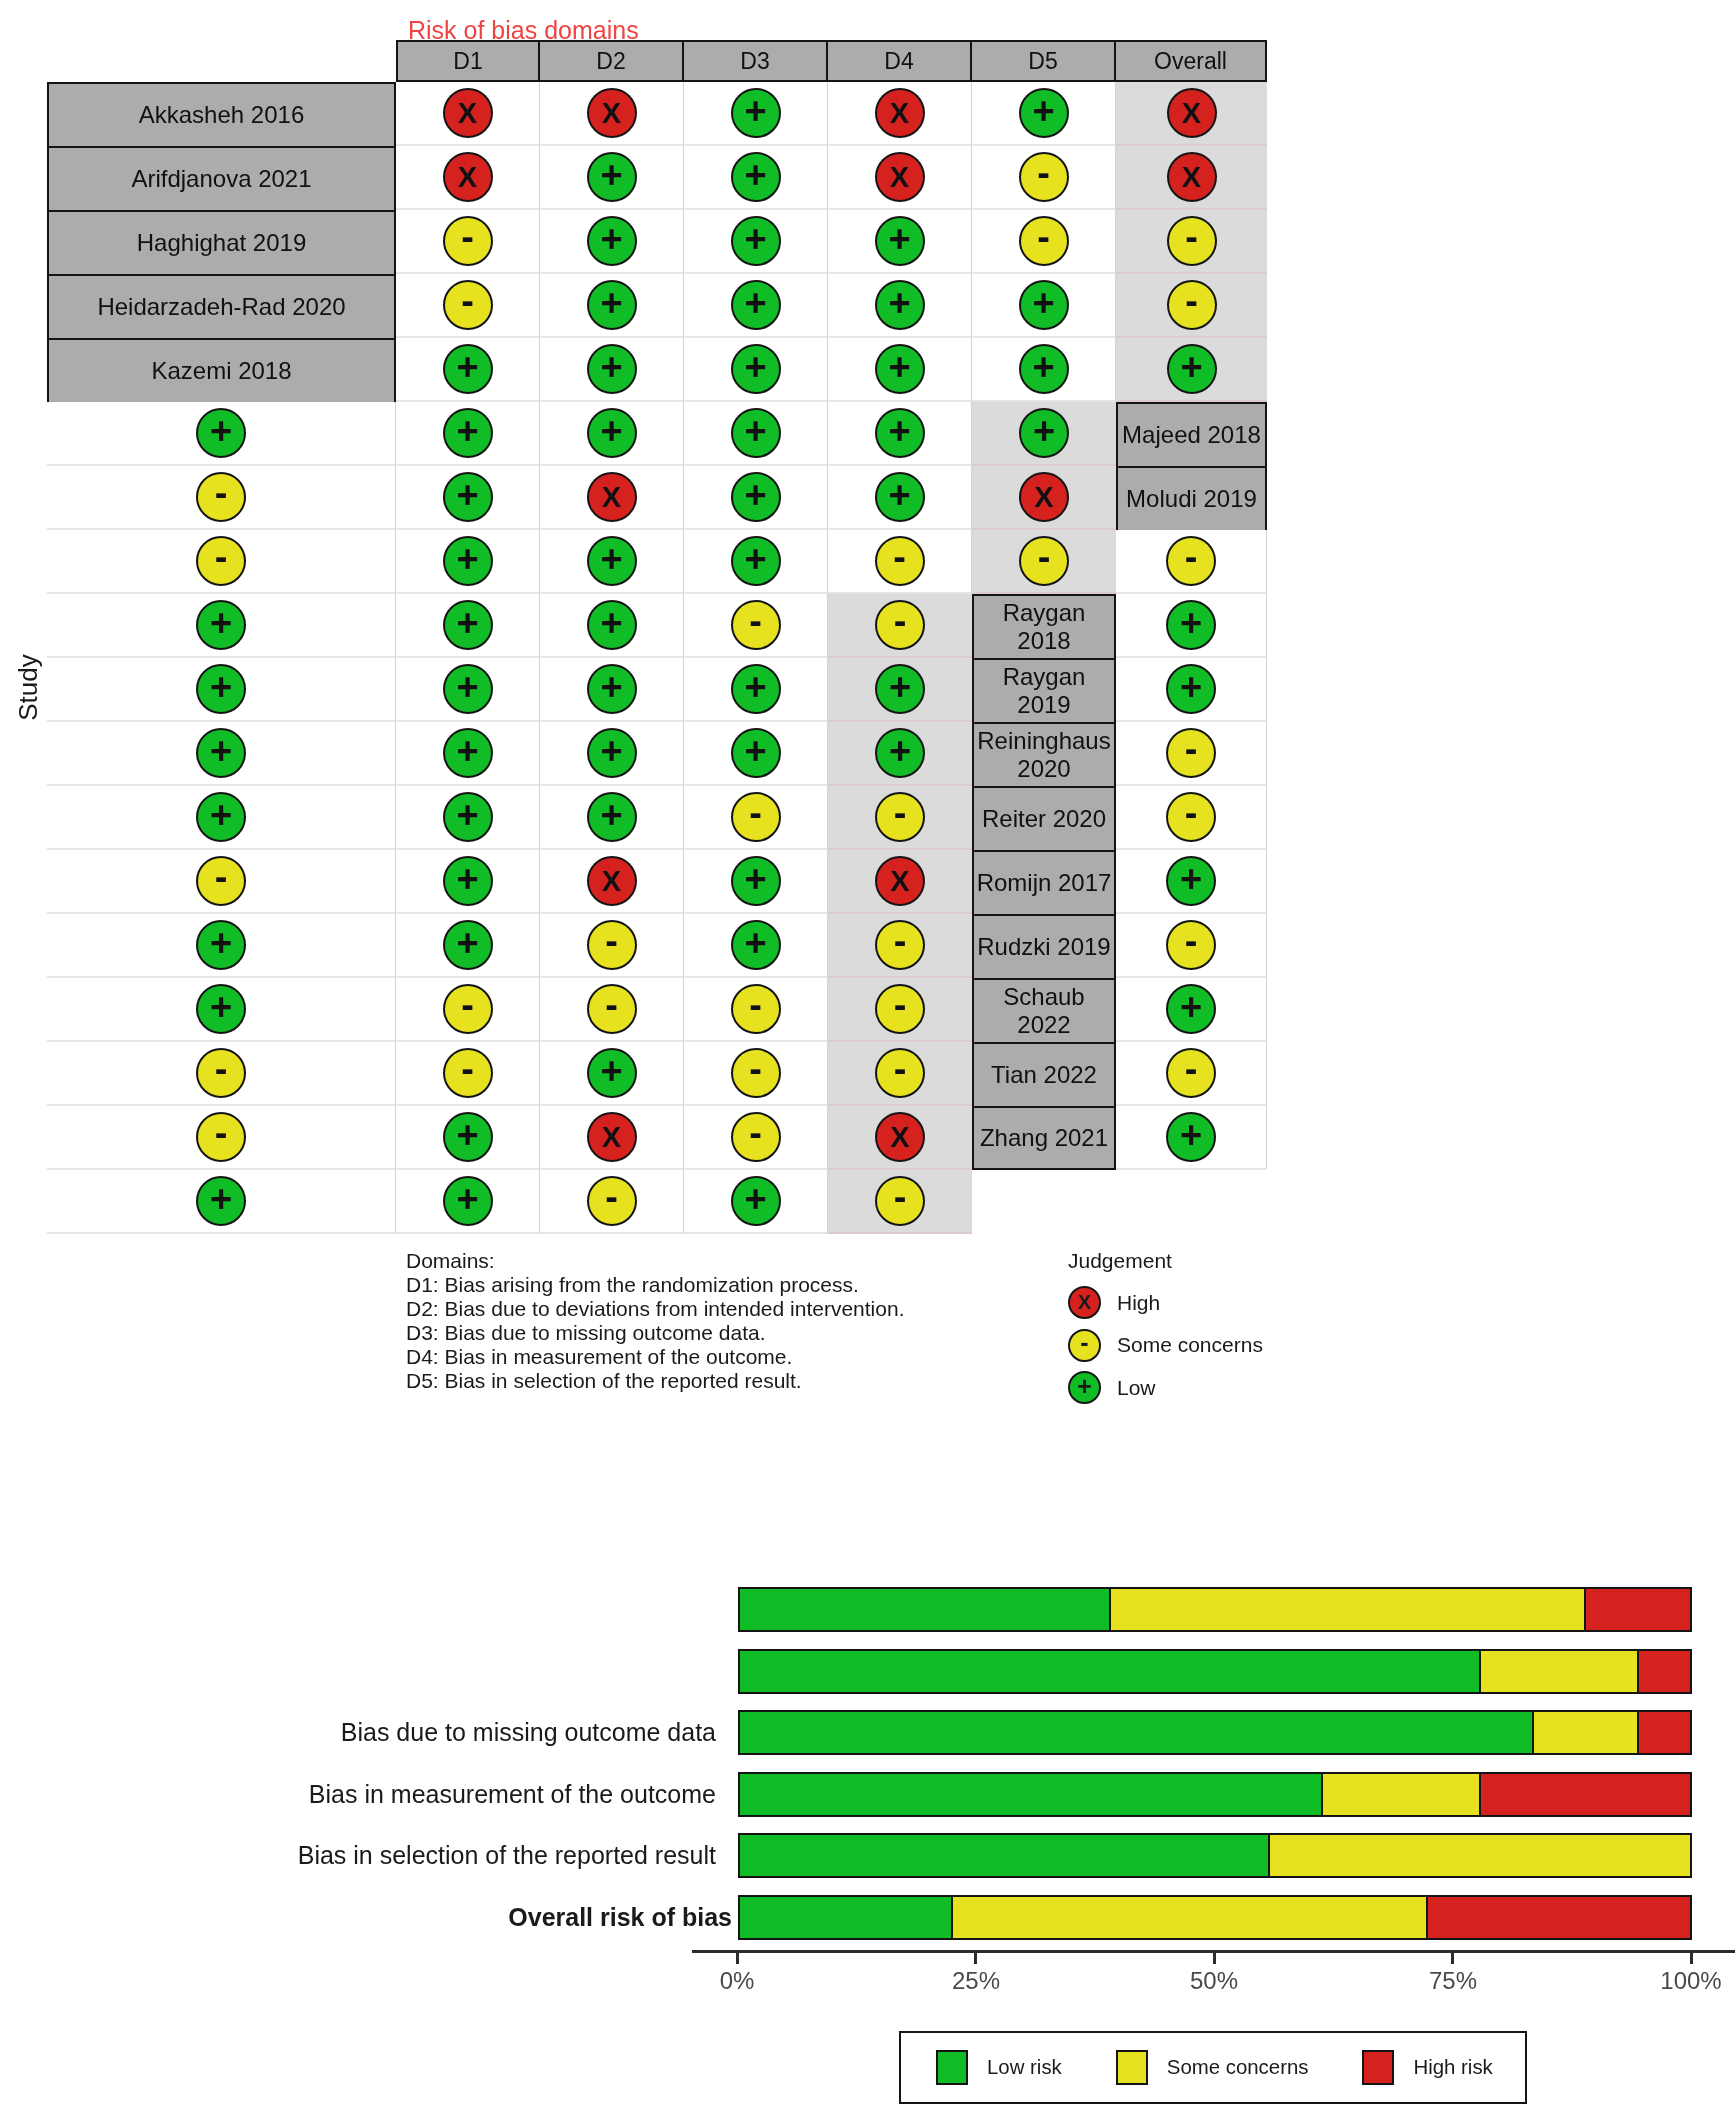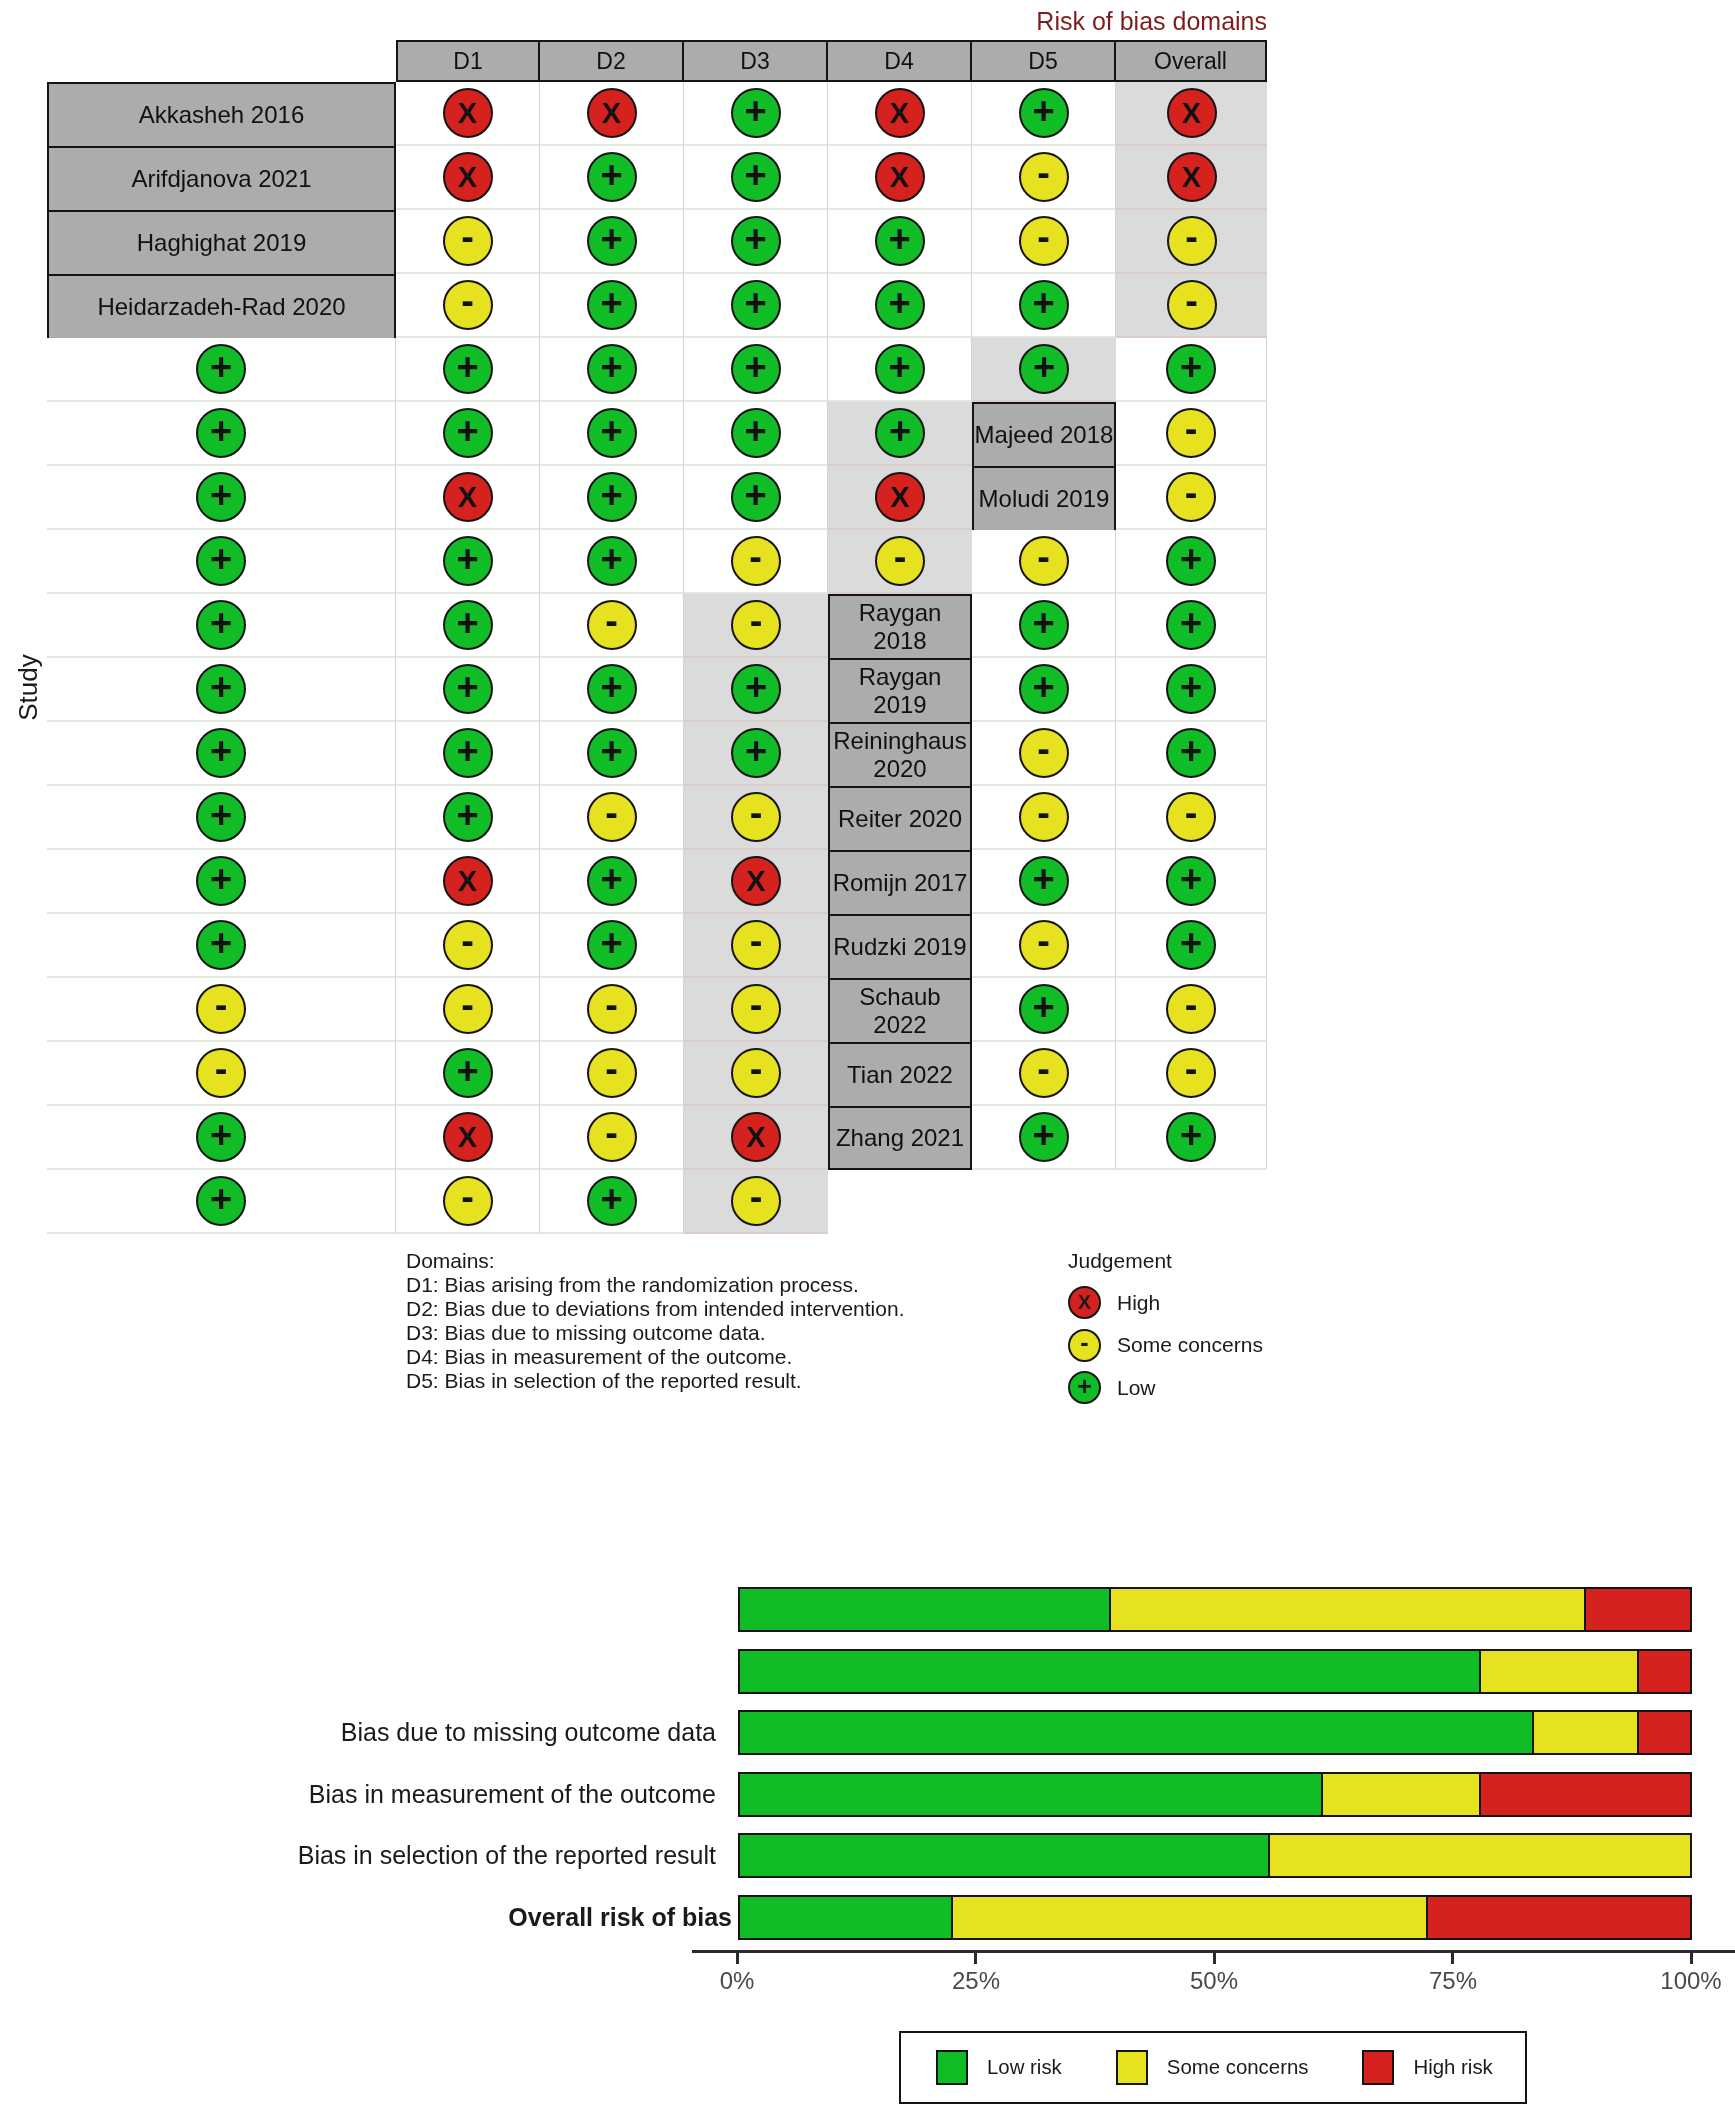--- a/index.html
+++ b/index.html
@@ -1,21 +1,21 @@
 <!DOCTYPE html>
 <html style="font-size:11.6px"><head>
 <meta charset="utf-8">
 <style>
   html,body{margin:0;padding:0;background:#ffffff;}
   .canvas{position:relative;width:1736px;height:2119px;background:#ffffff;
           font-family:"Liberation Sans", sans-serif;color:#111;overflow:hidden;}
 
   
-  .tl-title{position:absolute;left:408px;top:7px;width:859px;text-align:right;
-            font-size:25px;color:#7f1d1d;}
+  .tl-title{position:absolute;left:408px;top:16px;width:859px;text-align:left;
+            font-size:25px;color:#ef4444;}
   .study-axis{position:absolute;left:-31px;top:673px;width:116px;height:29px;
               transform:rotate(-90deg);text-align:center;font-size:26px;color:#1a1a1a;}
   .tl-table{position:absolute;left:47px;top:40px;display:grid;
             grid-template-columns:349px repeat(5,144px) 151px;
             grid-auto-rows:64px;grid-template-rows:42px;}
   .tl-table > div{box-sizing:border-box;}
   .corner{background:transparent;}
   .hdr{background:#acacac;border:2.9px solid #141414;display:flex;align-items:center;
        justify-content:center;font-size:23px;color:#111;}
   .hdr.joined{border-left:none;}
@@ -155,20 +155,21 @@
       </div>
       <div class="dc">
         <div class="circ low" style="background: rgb(16, 189, 38);">+</div>
       </div>
       <div class="dc">
         <div class="circ low" style="background: rgb(16, 189, 38);">+</div>
       </div>
       <div class="dcov">
         <div class="circ some" style="background: rgb(231, 226, 32);">-</div>
       </div>
+      <div class="slab">Kazemi 2018</div>
       <div class="dc">
         <div class="circ low" style="background: rgb(16, 189, 38);">+</div>
       </div>
       <div class="dc">
         <div class="circ low" style="background: rgb(16, 189, 38);">+</div>
       </div>
       <div class="dc">
         <div class="circ low" style="background: rgb(16, 189, 38);">+</div>
       </div>
       <div class="dc">

